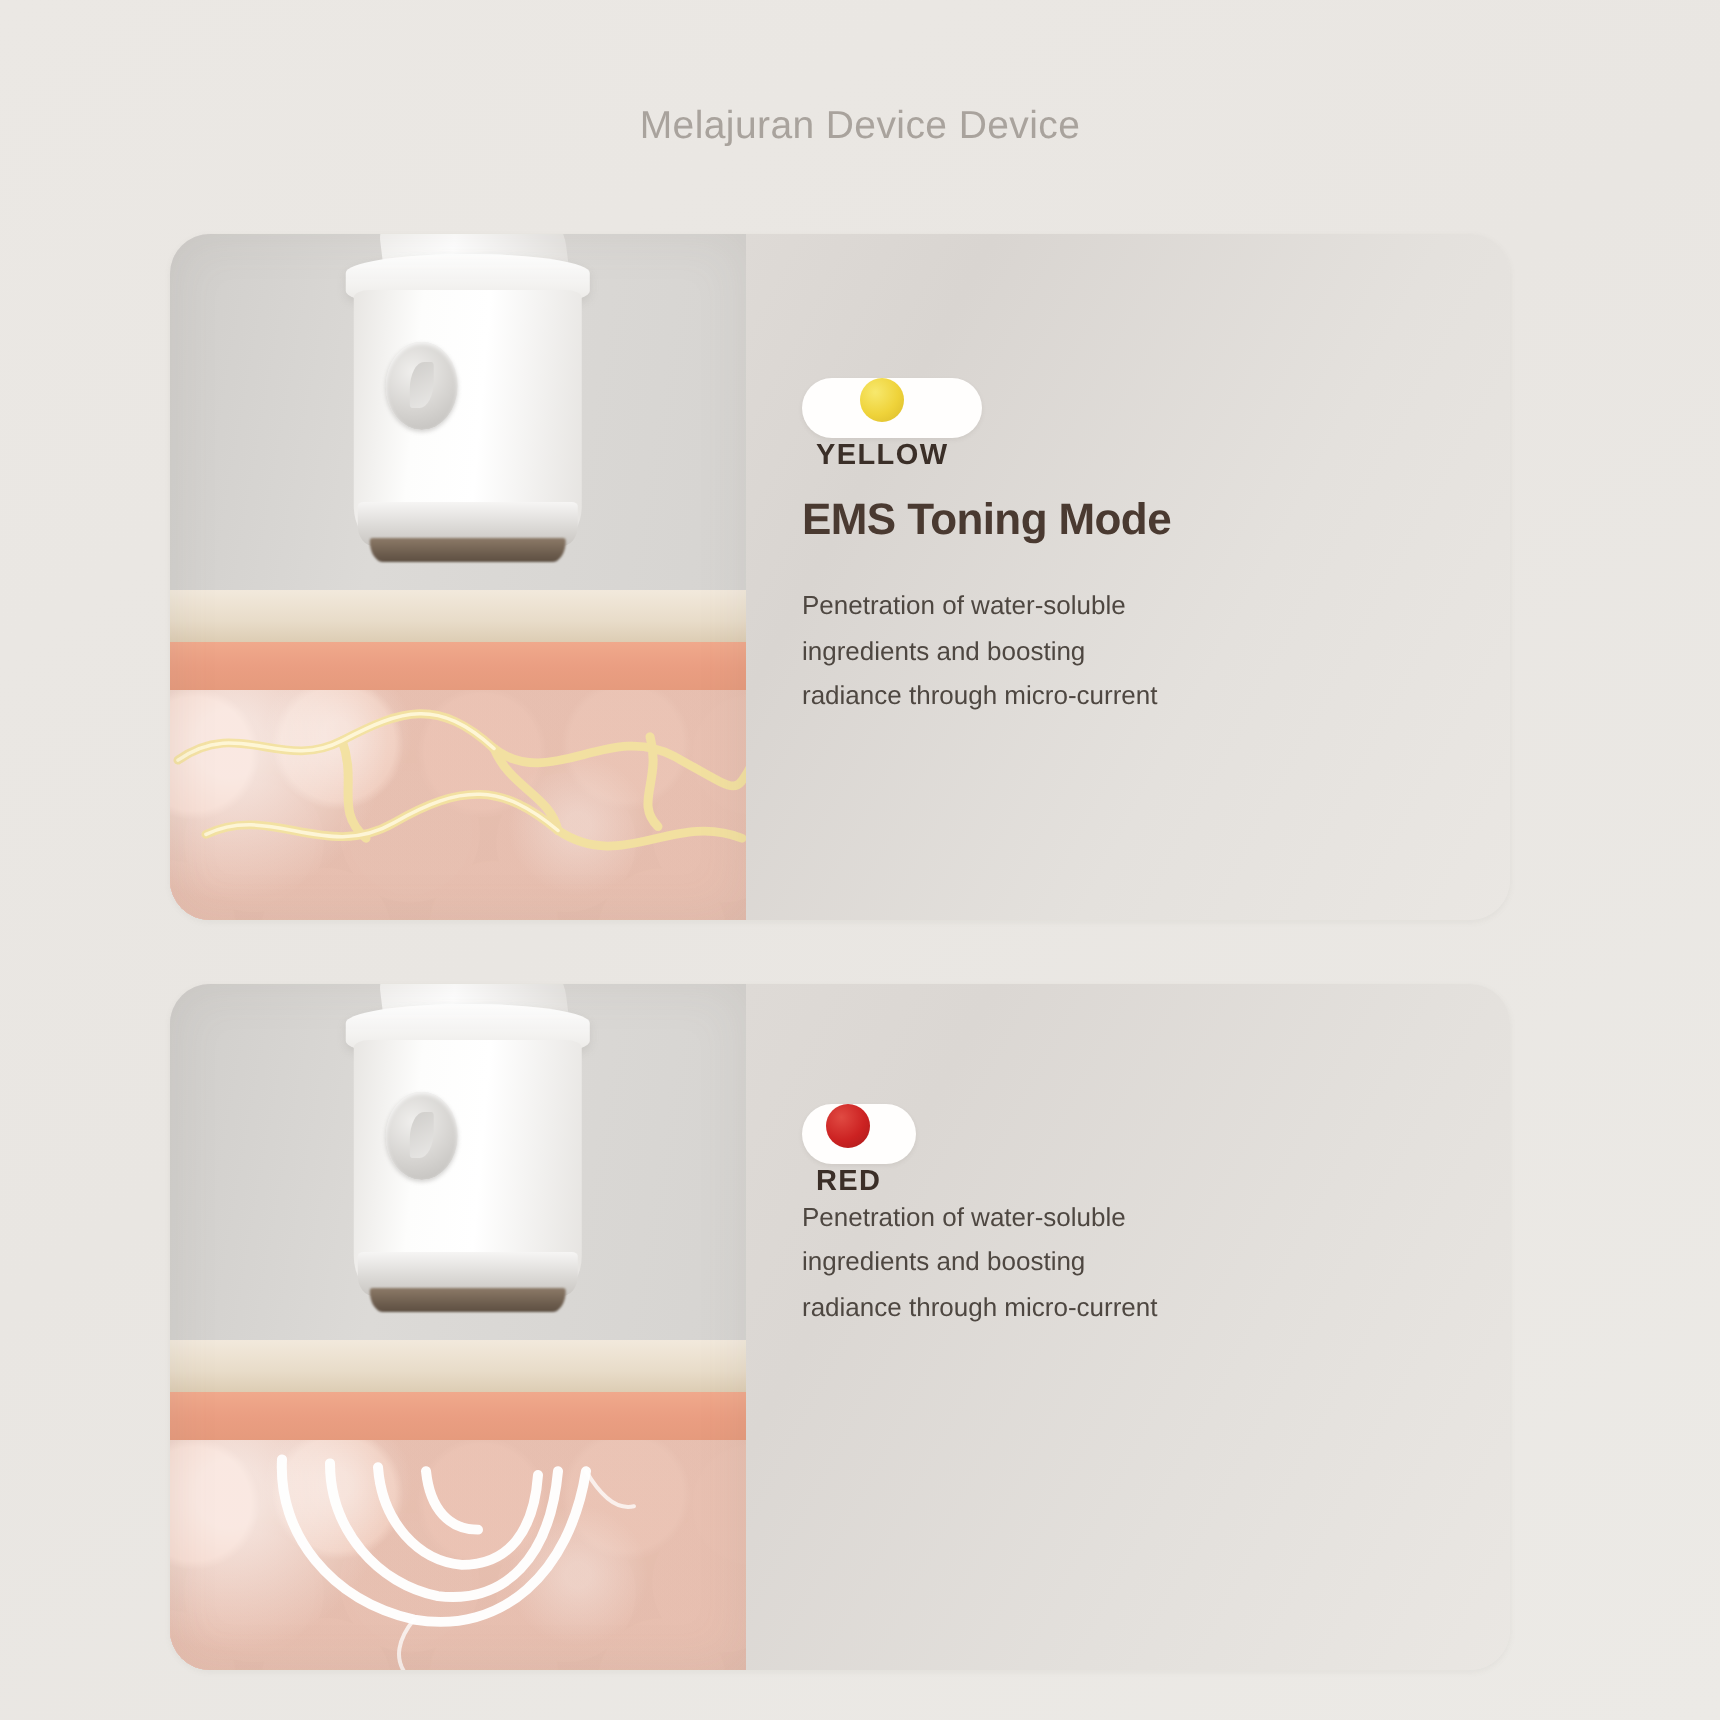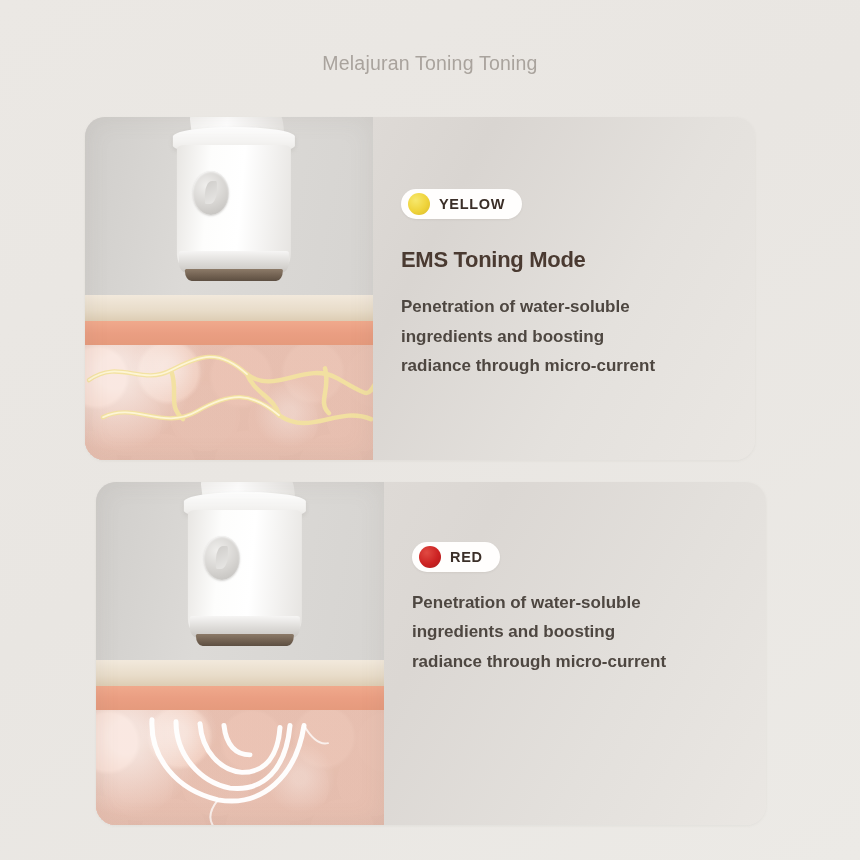--- a/index.html
+++ b/index.html
@@ -34,21 +34,21 @@
     position: absolute;
     left: 85px;
     width: 670px;
     height: 343px;
     border-radius: 20px;
     overflow: hidden;
     display: flex;
     box-shadow: 0 1px 3px rgba(120,110,100,0.08);
   }
   .card--one { top: 117px; }
-  .card--two { top: 482px; margin-left: 11px; }
+  .card--two { top: 492px; }
 
   
   .illus {
     position: relative;
     width: 288px;
     height: 100%;
     flex: 0 0 288px;
     overflow: hidden;
     background: #d9d7d4;
   }
@@ -213,20 +213,21 @@
 
   .badge {
     display: inline-flex;
     align-items: center;
     gap: 9px;
     height: 30px;
     padding: 0 17px 0 7px;
     border-radius: 15px;
     background: #fffefd;
     box-shadow: 0 1px 2px rgba(120,112,104,0.12);
+    flex-direction: column;
   }
   .badge__dot {
     width: 22px;
     height: 22px;
     border-radius: 50%;
     flex: 0 0 22px;
   }
   .badge__label {
     font-size: 14.5px;
     font-weight: 700;
@@ -240,32 +241,32 @@
     font-weight: 700;
     letter-spacing: -0.3px;
     line-height: 1.38;
     color: #4a3a31;
     white-space: pre-line;
   }
   .card--two .heading { margin-top: 22px; }
 
   .body-copy {
     margin-top: 17px;
-    font-size: 17px;
-    font-weight: 700;
+    font-size: 13px;
+    font-weight: 400;
     line-height: 1.73;
     color: #4e4741;
     white-space: pre-line;
   }
   .card--two .body-copy { margin-top: 16px; }
 </style>
 </head>
 <body>
 
-<div class="page-title">Melajuran Toning Toning</div>
+<div class="page-title">Melajuran Device Device</div>
 
 <div class="card card--one">
 
   <div class="illus">
     <div class="illus__wall"></div>
 
     <div class="device">
       <div class="device__handle"></div>
       <div class="device__collar"></div>
       <div class="device__body">

